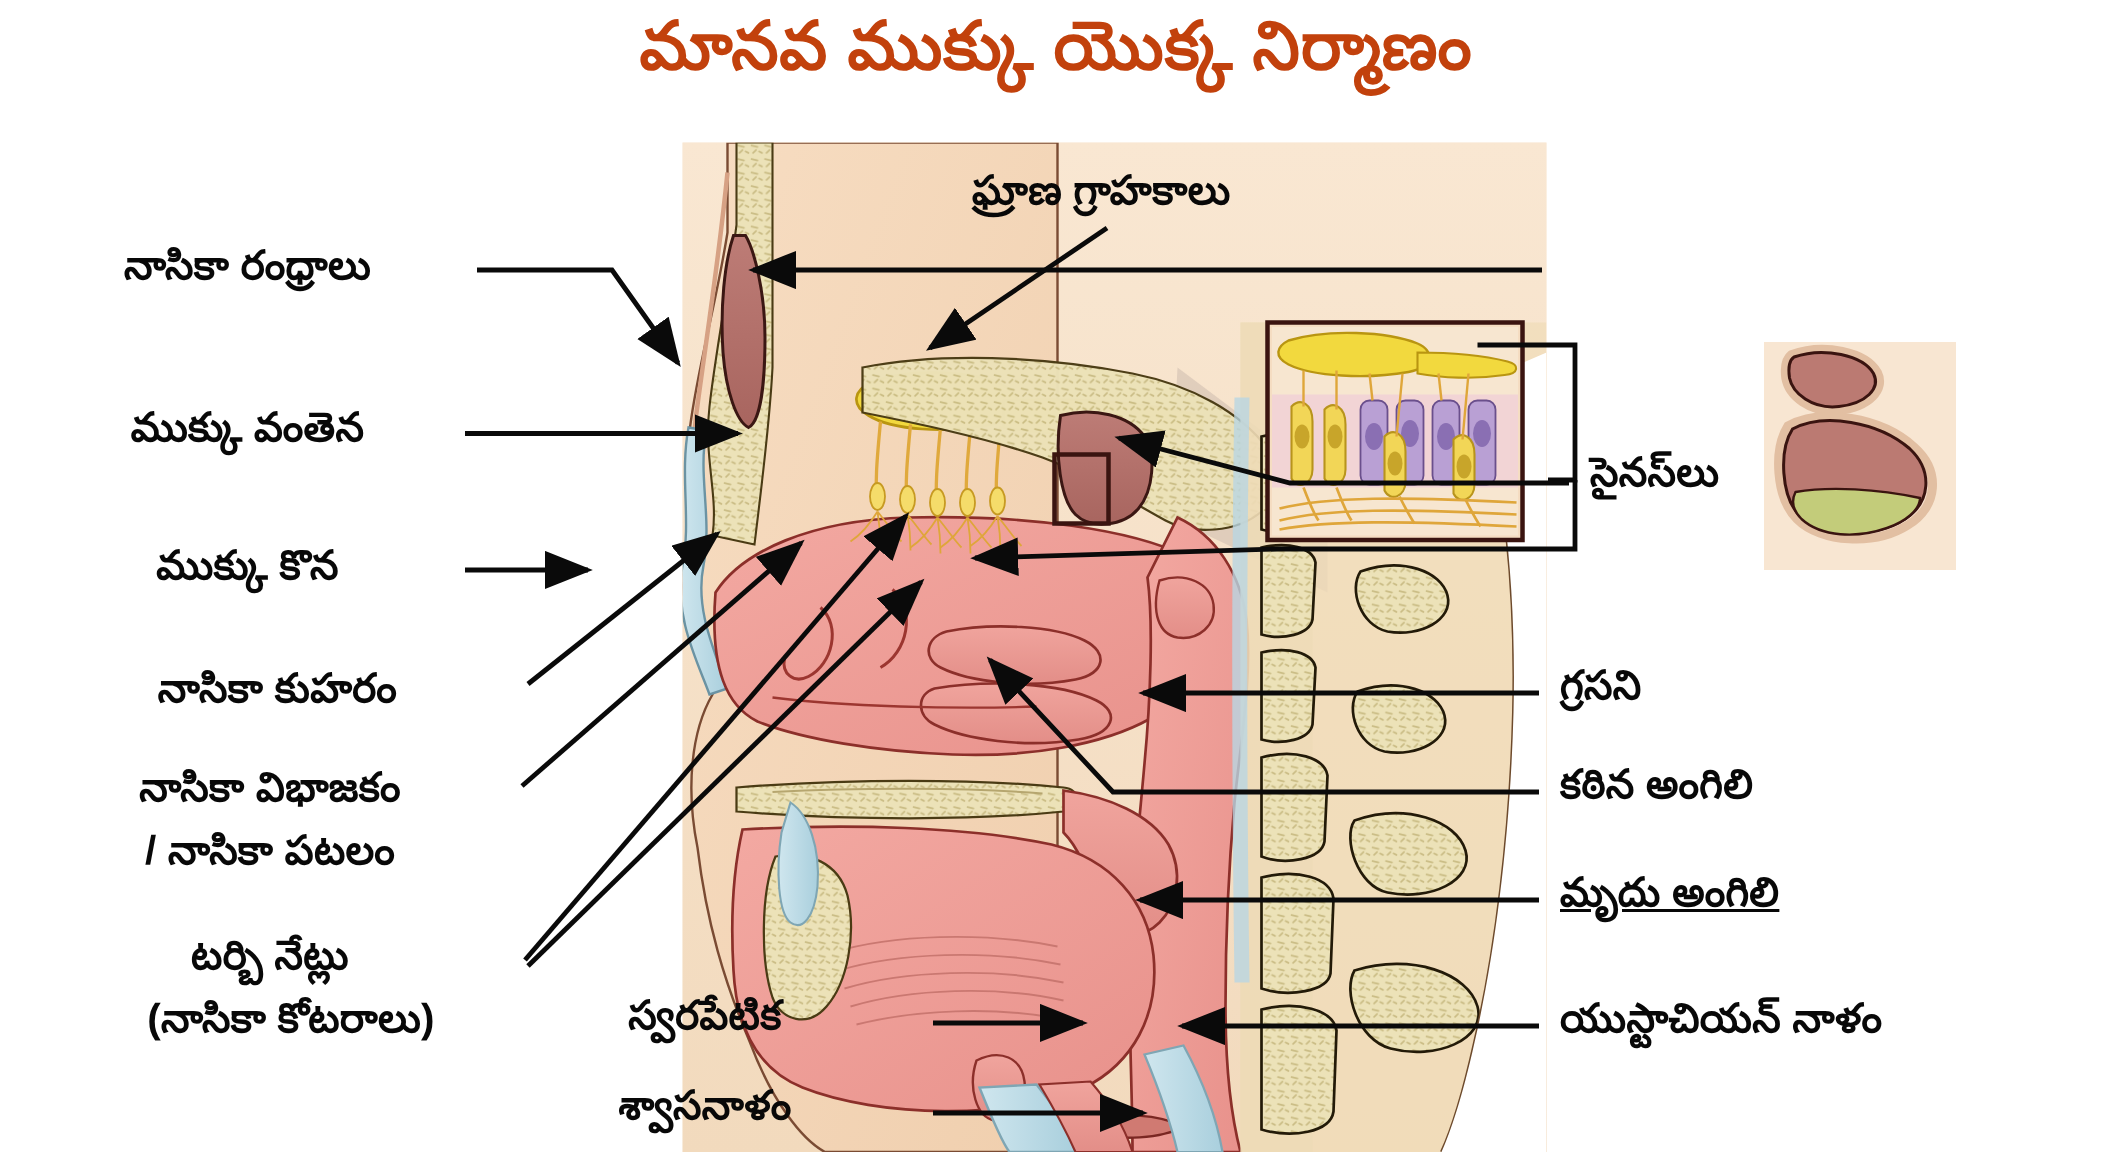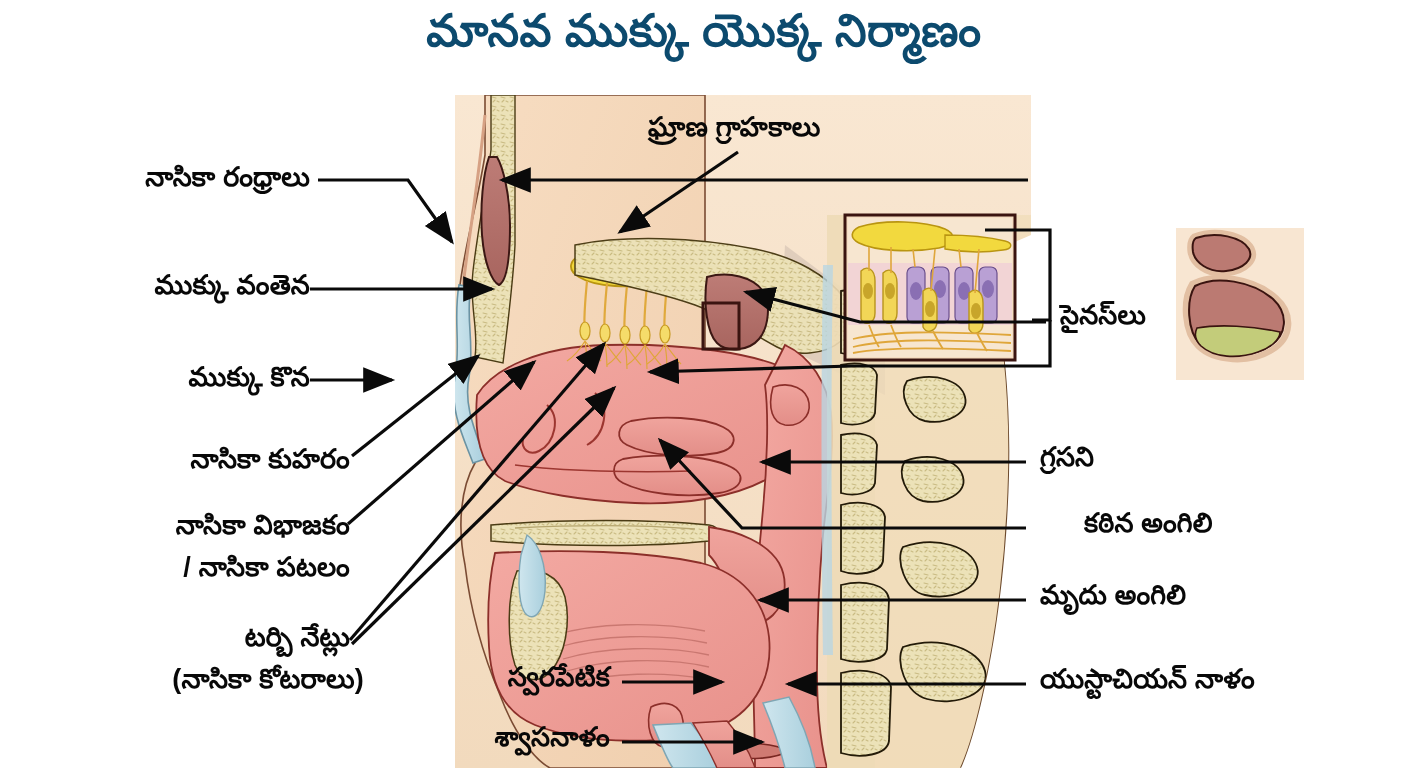--- a/index.html
+++ b/index.html
@@ -10,42 +10,42 @@
     overflow:hidden;
     position:relative;
   }
   #root{position:relative;width:1408px;height:768px;}
 
   .title{
     position:absolute;left:0;top:4px;width:1408px;
     text-align:center;
     font-size:45px;
     font-weight:bold;
-    color:#0c4a6e;
+    color:#c2410c;
     letter-spacing:0.5px;
     line-height:1.2;
   }
 
   
   .illus{
     position:absolute;left:455px;top:95px;width:576px;height:673px;
     background:linear-gradient(180deg,#f7e3cc 0%,#f6e0c6 45%,#f3dcc0 100%);
     overflow:hidden;
   }
 
   .label{
     position:absolute;
     font-size:27px;
     font-weight:bold;
     color:#080808;
     white-space:nowrap;
     line-height:1.28;
     letter-spacing:0.2px;
   }
-  .label.r{text-align:right;}
+  .label.r{text-align:center;}
   .label.l{text-align:center;}
 
   svg.leaders{position:absolute;left:0;top:0;width:1408px;height:768px;pointer-events:none;}
   .sinus-inset{
     position:absolute;left:1176px;top:228px;width:128px;height:152px;
     background:linear-gradient(180deg,#f8e6d2,#f6dfc6);
     overflow:hidden;
   }
 </style>
 </head>
@@ -361,23 +361,23 @@
   <div class="label r" style="left:10px;top:620px;width:340px;">టర్బి నేట్లు</div>
   <div class="label r" style="left:24px;top:662px;width:340px;">(నాసికా కోటరాలు)</div>
 
   <div class="label l" style="left:648px;top:110px;">ఘ్రాణ గ్రాహకాలు</div>
 
 
   <div class="label l" style="left:1040px;top:298px;margin-left:20px;">సైనస్‌లు</div>
 
   <div class="label l" style="left:1040px;top:440px;">గ్రసని</div>
 
-  <div class="label l" style="left:1040px;top:506px;margin-left:44px;">కఠిన అంగిలి</div>
-
-  <div class="label l" style="left:1040px;top:578px;">మృదు అంగిలి</div>
+  <div class="label l" style="left:1040px;top:506px;">కఠిన అంగిలి</div>
+
+  <div class="label l" style="left:1040px;top:578px;text-decoration:underline;">మృదు అంగిలి</div>
 
   <div class="label l" style="left:1040px;top:662px;">యుస్టాచియన్ నాళం</div>
 
   <div class="label r" style="left:330px;top:660px;width:280px;">స్వరపేటిక</div>
 
   <div class="label r" style="left:330px;top:720px;width:280px;">శ్వాసనాళం</div>
 
 </div>
 
 </body></html>

